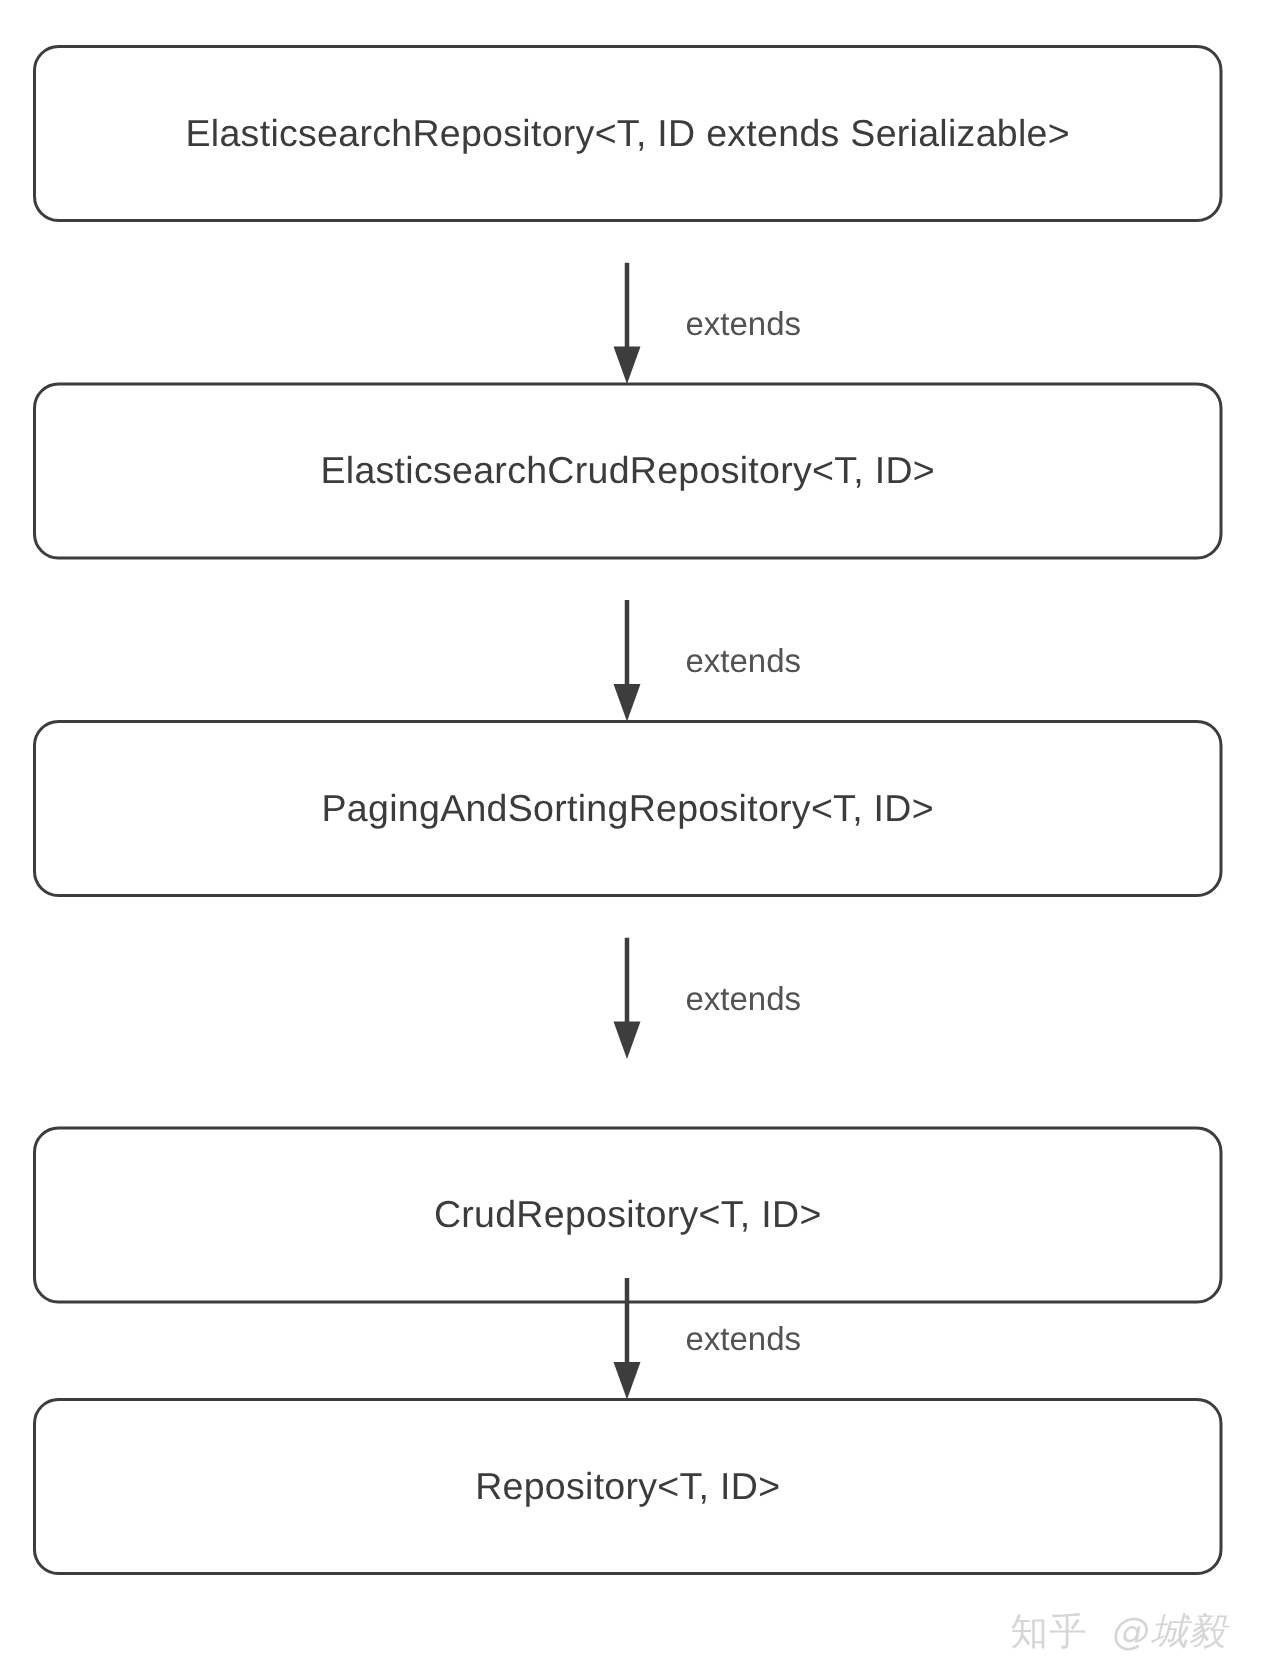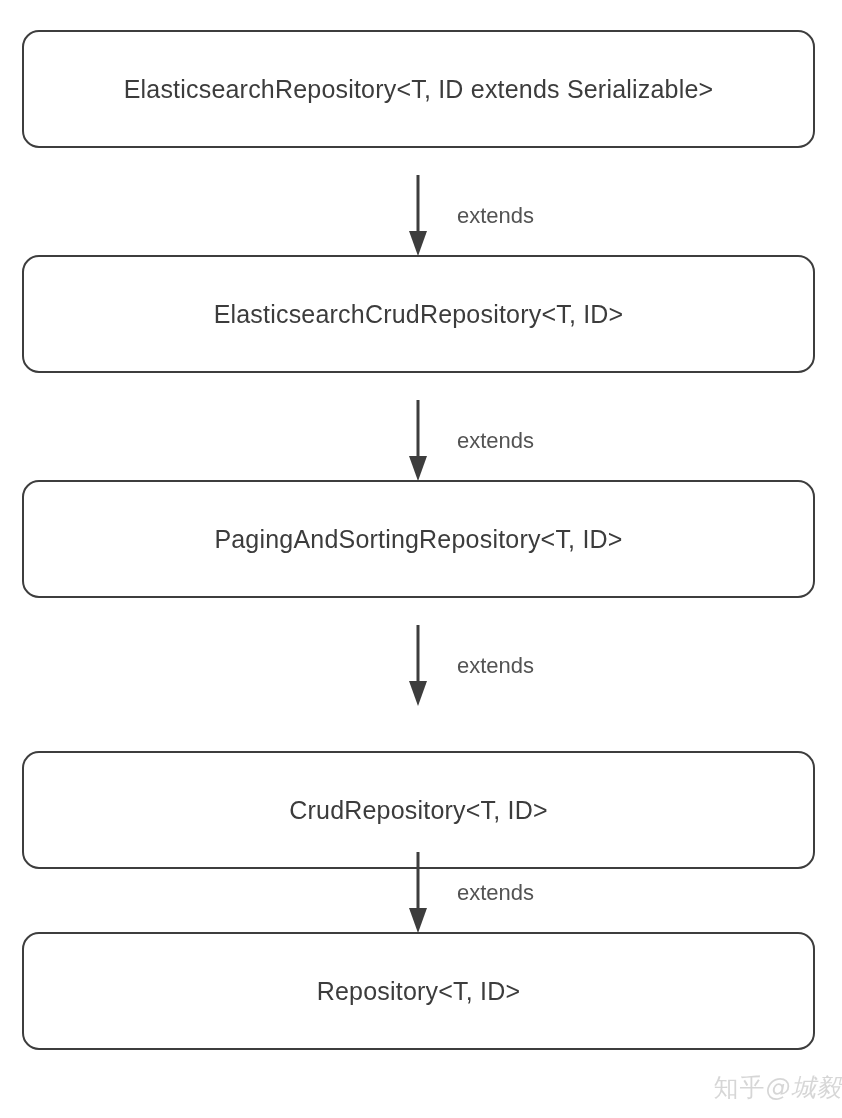--- a/index.html
+++ b/index.html
@@ -80,25 +80,25 @@
     transform: translateY(-50%);
     font-size: 22px;
     color: #535353;
     white-space: nowrap;
     line-height: 1;
   }
 
   
   #watermark {
     position: absolute;
-    right: 0;
+    right: 24px;
     bottom: 14px;
     display: flex;
     align-items: baseline;
-    gap: 0;
+    gap: 16px;
     opacity: 0.30;
     pointer-events: none;
     user-select: none;
   }
   #watermark .wm-brand {
     font-size: 25px;
     color: #7b7b7b;
     font-family: "DejaVu Sans", sans-serif;
     letter-spacing: 1px;
   }

